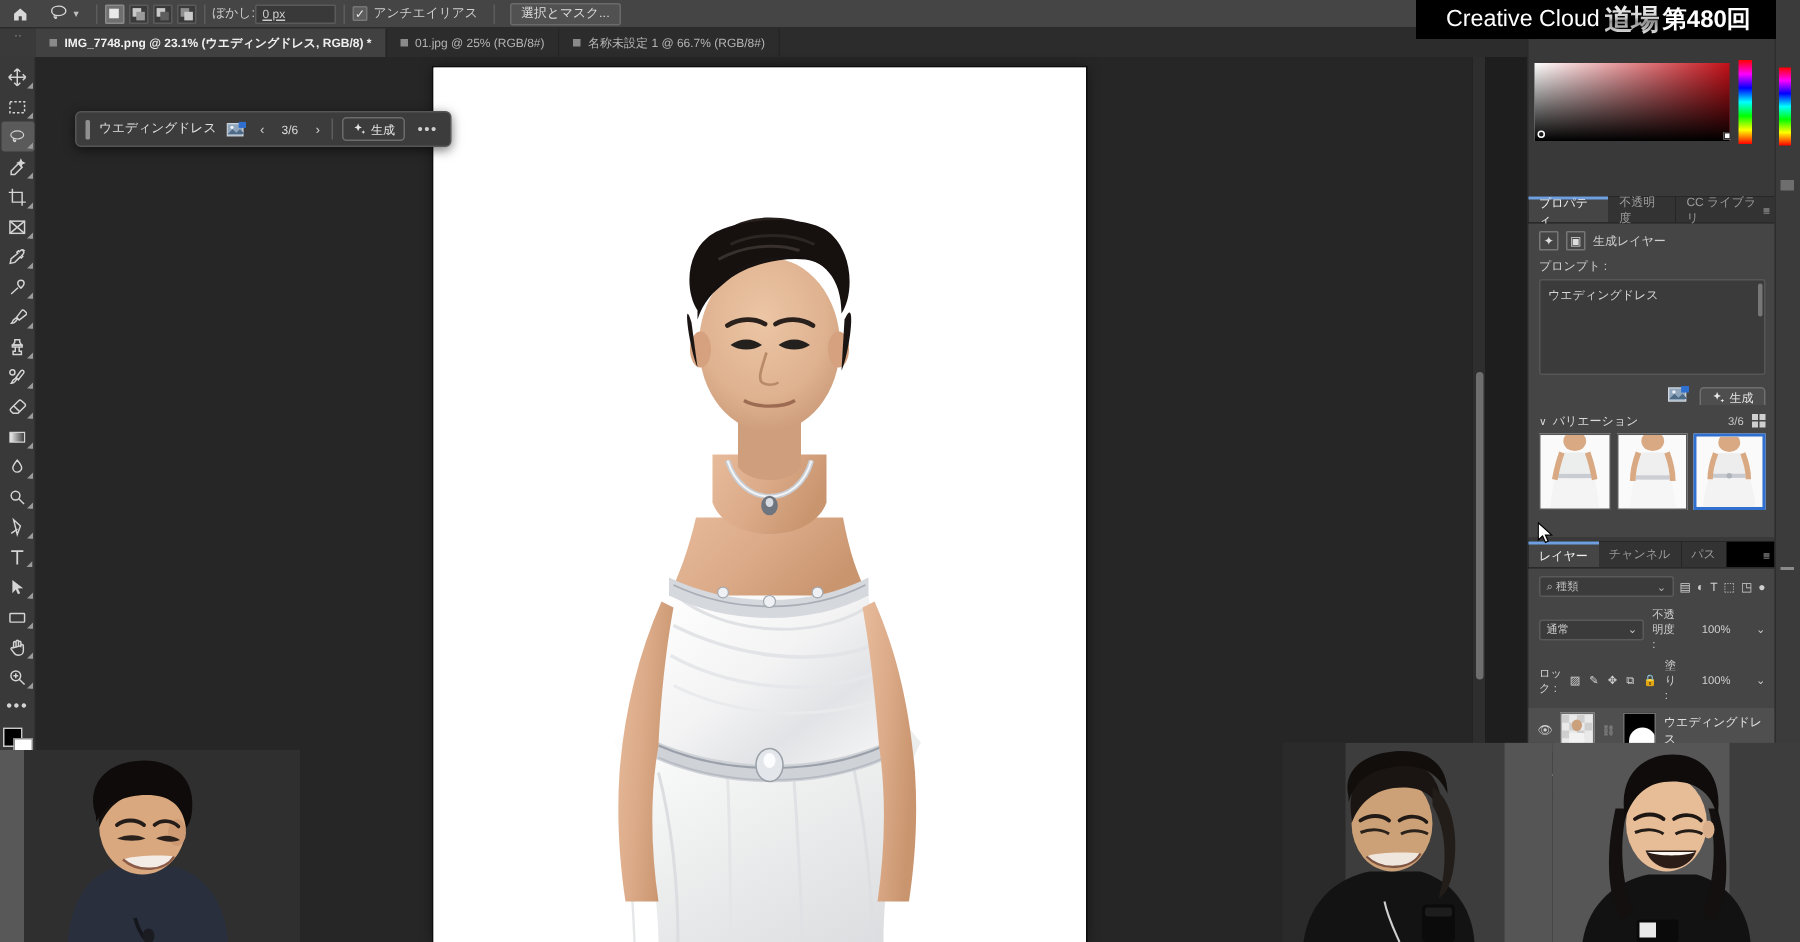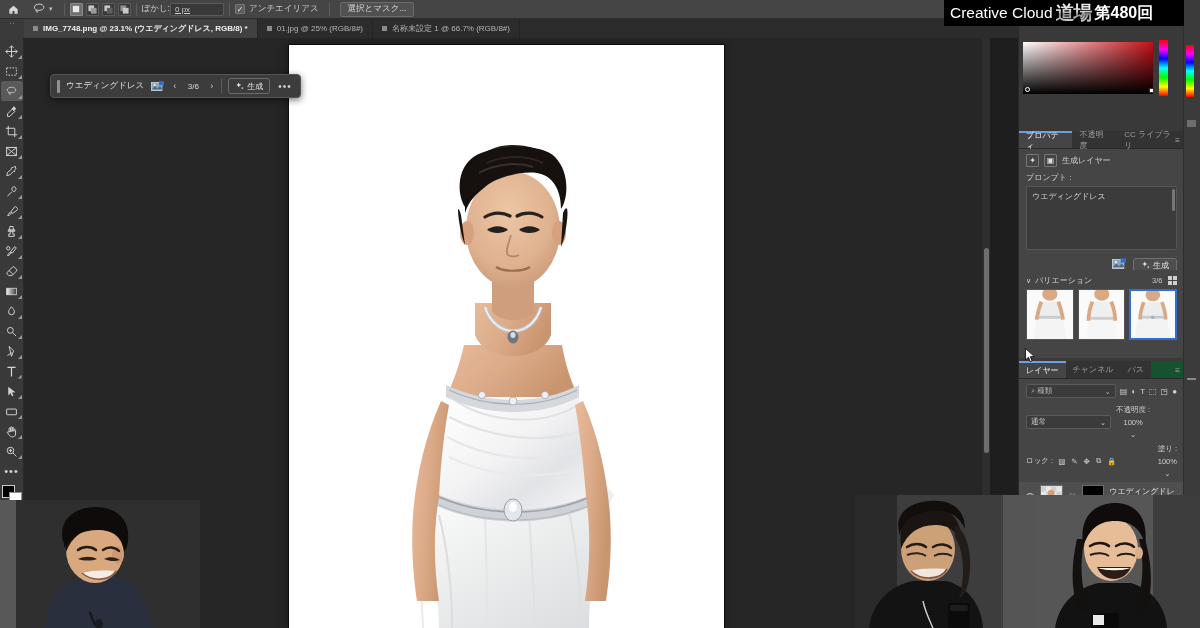--- a/index.html
+++ b/index.html
@@ -130,21 +130,21 @@
     background: linear-gradient(to right, #ffffff, #c41018); }
   .cp-field::after { content:''; position:absolute; inset:0;
     background: linear-gradient(to bottom, rgba(0,0,0,0), #000); }
   .cp-dot1 { position:absolute; left:2px; bottom:2px; width:5px; height:5px;
     border:1px solid #fff; border-radius:50%; z-index:3; }
   .cp-dot2 { position:absolute; right:-3px; bottom:1px; width:5px; height:5px;
     background:#fff; border:1px solid #333; z-index:3; }
   .cp-hue { position:absolute; left:136px; top:-2px; width:9px; height:56px;
     background: linear-gradient(to bottom,#ff0000,#ff00ff,#0000ff,#00ffff,#00ff00,#ffff00,#ff0000); }
   .panel-tabs {
-    position:absolute; left:0; width:165px; height:18px; background:#14532d;
+    position:absolute; left:0; width:165px; height:18px; background:#000000;
     display:flex; align-items:stretch; border-bottom:1px solid #2a2a2a;
   }
   .ptab { padding:0 7px; display:flex; align-items:center; font-size:8px;
     color:#9d9d9d; background:#333; }
   .ptab.active { background:#454545; color:#efefef; border-top:2px solid #6e9fe0; }
   .panel-menu { position:absolute; right:4px; top:5px; color:#aaa; font-size:8px; }
 
   .prop-body { position:absolute; left:0; width:165px; background:#454545; }
   .prop-row { display:flex; align-items:center; gap:5px; padding:5px 7px; }
   .prop-label { color:#cfcfcf; font-size:8px; }
@@ -176,21 +176,21 @@
 
   .layers-filter { display:flex; align-items:center; gap:4px; padding:5px 7px; }
   .lf-select { flex:1; height:14px; background:#3b3b3b; border:1px solid #5a5a5a;
     border-radius:2px; display:flex; align-items:center; justify-content:space-between;
     padding:0 4px; color:#bbb; font-size:7.5px; }
   .lf-icons { display:flex; gap:4px; align-items:center; color:#d0d0d0; font-size:8px; }
   .blend-row { display:flex; align-items:center; gap:5px; padding:2px 7px; }
   .blend-select { width:85px; height:14px; background:#3b3b3b; border:1px solid #5a5a5a;
     border-radius:2px; display:flex; align-items:center; justify-content:space-between;
     padding:0 4px; color:#cfcfcf; font-size:7.5px; }
-  .opa { color:#cfcfcf; font-size:7.5px; display:flex; align-items:center; gap:3px;flex-direction:column; }
+  .opa { color:#cfcfcf; font-size:7.5px; display:flex; align-items:center; gap:17px; }
   .lock-row { display:flex; align-items:center; gap:5px; padding:3px 7px 4px;
     color:#cfcfcf; font-size:7.5px; }
   .lock-icons { display:flex; gap:6px; align-items:center; }
   .layer-row { display:flex; align-items:center; gap:5px; height:30px; padding:0 6px;
     border-bottom:1px solid #3a3a3a; }
   .layer-row.sel { background:#4f4f4f; }
   .eye { width:11px; color:#cfcfcf; font-size:8px; text-align:center; }
   .lthumb { width:24px; height:24px; border:1px solid #6d6d6d; background:#ddd;
     position:relative; overflow:hidden; }
   .mthumb { width:24px; height:24px; border:1px solid #6d6d6d; background:#000;
@@ -201,21 +201,21 @@
   .link-mark { color:#9a9a9a; font-size:7px; }
 
   
   .cursor { position:absolute; z-index:60; }
   .cursor svg { width:11px; height:15px; }
 
   
   .title-overlay { position:absolute; left:944px; top:0; width:240px; z-index:80; }
   .title-line1 {
     background:#000; color:#fff; font-size:15.5px; height:26px;
-    display:flex; align-items:center; gap:3px; padding:0 6px; white-space:nowrap;
+    display:flex; align-items:center; gap:3px; padding:0 20px; white-space:nowrap;
   }
   .t-dojo {
     font-family:"Liberation Serif","DejaVu Serif",serif; font-weight:bold; font-size:19px;
     background:linear-gradient(180deg,#fff 0%,#cfcfcf 45%,#8e8e8e 55%,#ffffff 100%);
     -webkit-background-clip:text; background-clip:text; color:transparent;
     letter-spacing:-1px;
   }
   .t-kai { font-weight:bold; font-size:16px; }
   .title-line2 {
     background:#fff; color:#000; padding:2px 5px 4px; text-align:center;

